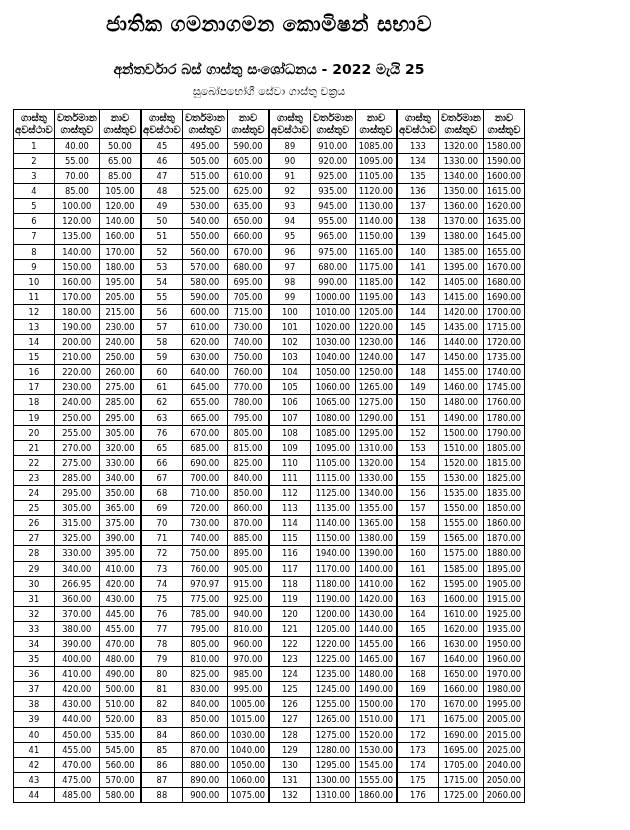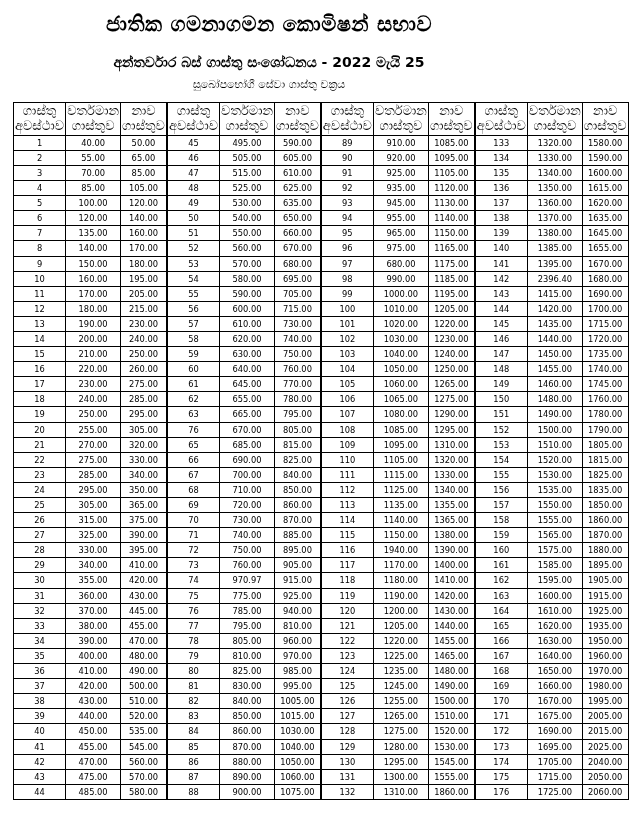--- a/index.html
+++ b/index.html
@@ -27,21 +27,21 @@
     font-size: 21px;
     font-weight: bold;
     letter-spacing: 0.5px;
     margin-top: 6px;
     line-height: 1.15;
   }
   .subtitle {
     text-align: center;
     font-size: 14px;
     font-weight: bold;
-    margin-top: 18px;
+    margin-top: 25px;
     line-height: 1.15;
   }
   .subsubtitle {
     text-align: center;
     font-size: 11px;
     margin-top: 9px;
     margin-bottom: 10px;
     line-height: 1.15;
   }
   .tables-row {
@@ -59,25 +59,25 @@
   table.fare th, table.fare td {
     border: 1px solid #000;
     font-size: 8.3px;
     text-align: center;
     padding: 0;
     height: 14.1px;
     line-height: 14.1px;
     font-family: "DejaVu Sans", "Liberation Sans", sans-serif;
   }
   table.fare thead th {
-    font-size: 13px;
+    font-size: 10px;
     line-height: 1.15;
     height: 26px;
     padding: 1px 1px;
-    font-weight: normal;
+    font-weight: bold;
     vertical-align: middle;
   }
   col.c-stage { width: 32px; }
   col.c-cur   { width: 48px; }
   col.c-new   { width: 48px; }
   td.num { text-align: center; }
   td.val { text-align: center; }
 </style>
 </head>
 <body>
@@ -243,21 +243,21 @@
             <td class="val">330.00</td>
             <td class="val">395.00</td>
           </tr>
           <tr>
             <td class="num">29</td>
             <td class="val">340.00</td>
             <td class="val">410.00</td>
           </tr>
           <tr>
             <td class="num">30</td>
-            <td class="val">355.00</td>
+            <td class="val">266.95</td>
             <td class="val">420.00</td>
           </tr>
           <tr>
             <td class="num">31</td>
             <td class="val">360.00</td>
             <td class="val">430.00</td>
           </tr>
           <tr>
             <td class="num">32</td>
             <td class="val">370.00</td>
@@ -851,21 +851,21 @@
             <td class="val">1385.00</td>
             <td class="val">1655.00</td>
           </tr>
           <tr>
             <td class="num">141</td>
             <td class="val">1395.00</td>
             <td class="val">1670.00</td>
           </tr>
           <tr>
             <td class="num">142</td>
-            <td class="val">2396.40</td>
+            <td class="val">1405.00</td>
             <td class="val">1680.00</td>
           </tr>
           <tr>
             <td class="num">143</td>
             <td class="val">1415.00</td>
             <td class="val">1690.00</td>
           </tr>
           <tr>
             <td class="num">144</td>
             <td class="val">1420.00</td>

